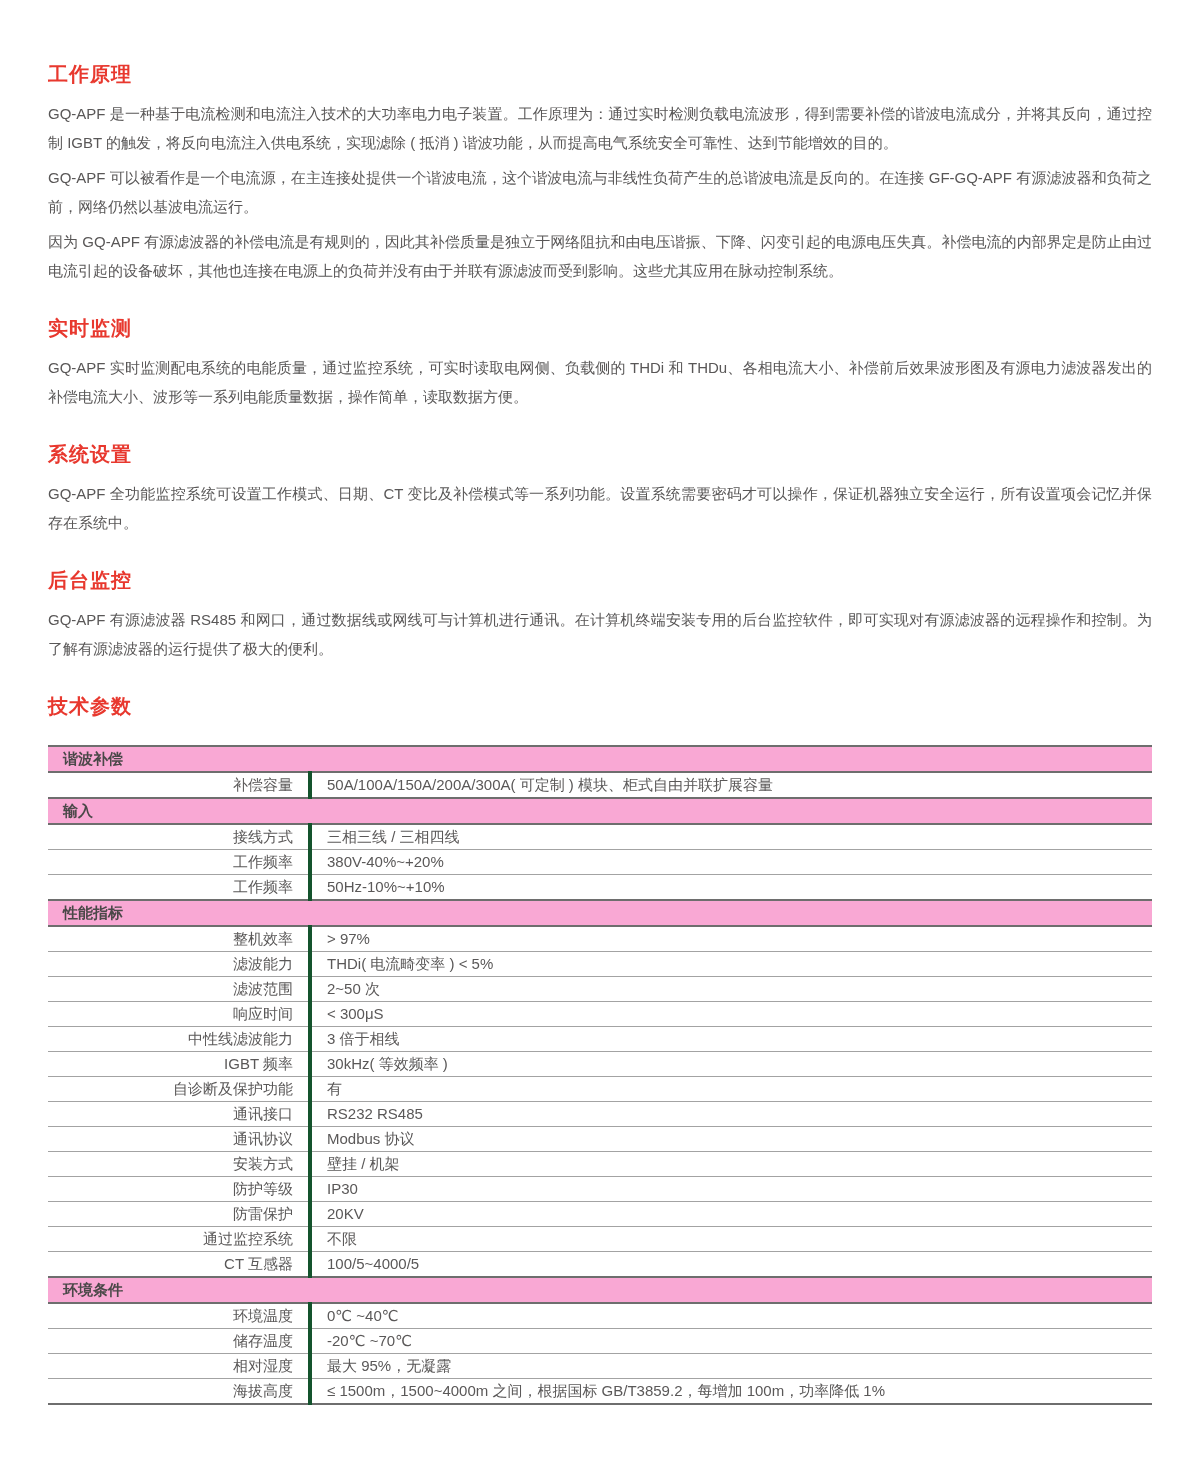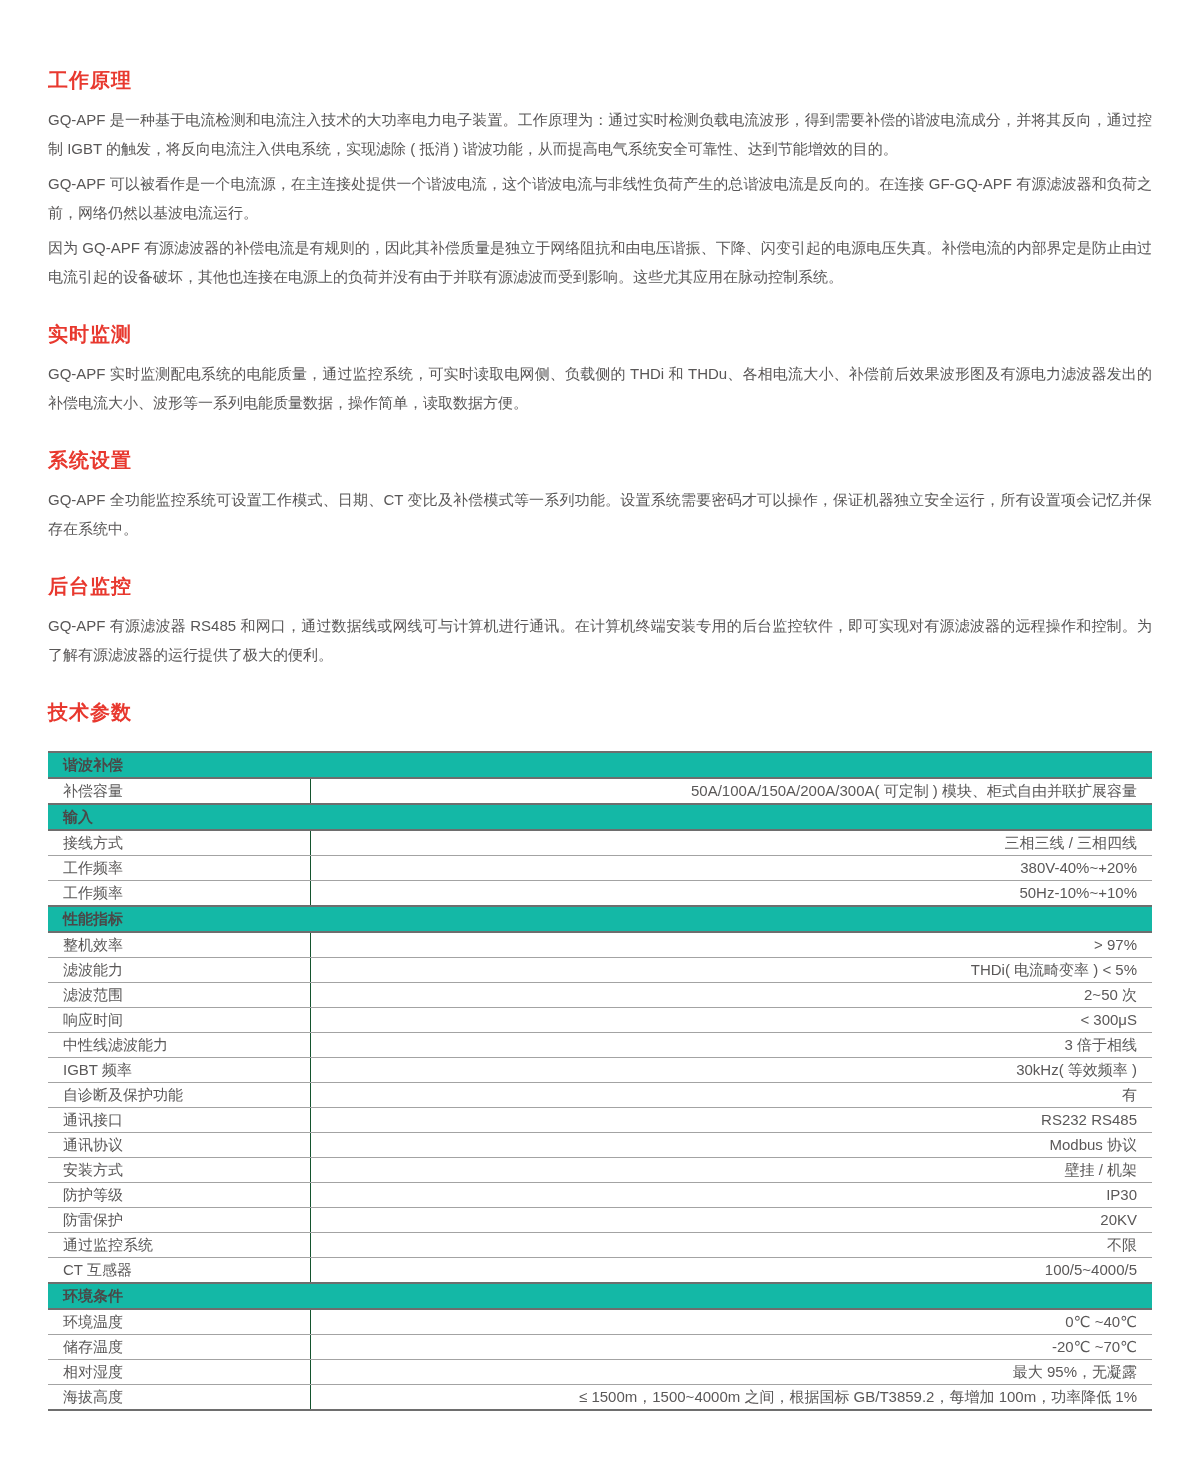--- a/index.html
+++ b/index.html
@@ -2,21 +2,21 @@
 <html><head>
 <meta charset="utf-8">
 <style>
   html, body { margin: 0; padding: 0; background: #ffffff; }
   .page {
     width: 1200px; height: 1481px; background: #ffffff;
     box-sizing: border-box; padding: 55px 48px 30px;
     overflow: hidden;
     font-family: "Liberation Sans", "DejaVu Sans", sans-serif;
   }
-  .sec { margin: 12px 0 30px; }
+  .sec { margin: 6px 0 30px; }
   .sec:last-child { margin-bottom: 0; }
   .sec-title {
     color: #e8382e; font-size: 20px; line-height: 26px;
     font-weight: 600; letter-spacing: 1px; margin: 0 0 12px;
   }
   .para {
     font-size: 15px; line-height: 29px; color: #595757;
     margin: 0 0 6px; text-align: justify;
   }
   .para:last-child { margin-bottom: 0; }
@@ -24,27 +24,27 @@
   table.params {
     width: 100%; border-collapse: collapse; margin-top: 26px;
     border-bottom: 2px solid #6e6e6e; table-layout: fixed;
   }
   .params col.c1 { width: 262px; }
   .params th, .params td {
     font-size: 15px; font-weight: normal; line-height: 18px;
     padding: 3px 15px; color: #5a5858; overflow: hidden; white-space: nowrap;
   }
   .group-row th {
-    background: #14b8a6; text-align: left; color: #4a4848;
+    background: #f9a8d4; text-align: left; color: #4a4848;
     font-weight: 600;
     border-top: 2px solid #6e6e6e; border-bottom: 2px solid #6e6e6e;
   }
   .data-row td { border-bottom: 1px solid #a3a3a3; }
-  .data-row td.label { border-right: 1px solid #14532d; text-align: left; }
-  .data-row td.value { text-align: right; }
+  .data-row td.label { border-right: 4px solid #14532d; text-align: right; }
+  .data-row td.value { text-align: left; }
 </style>
 </head>
 <body>
 
 <div class="page">
   <main class="content">
     <div id="sections">
   <section class="sec">
     <h2 class="sec-title">工作原理</h2>
 

